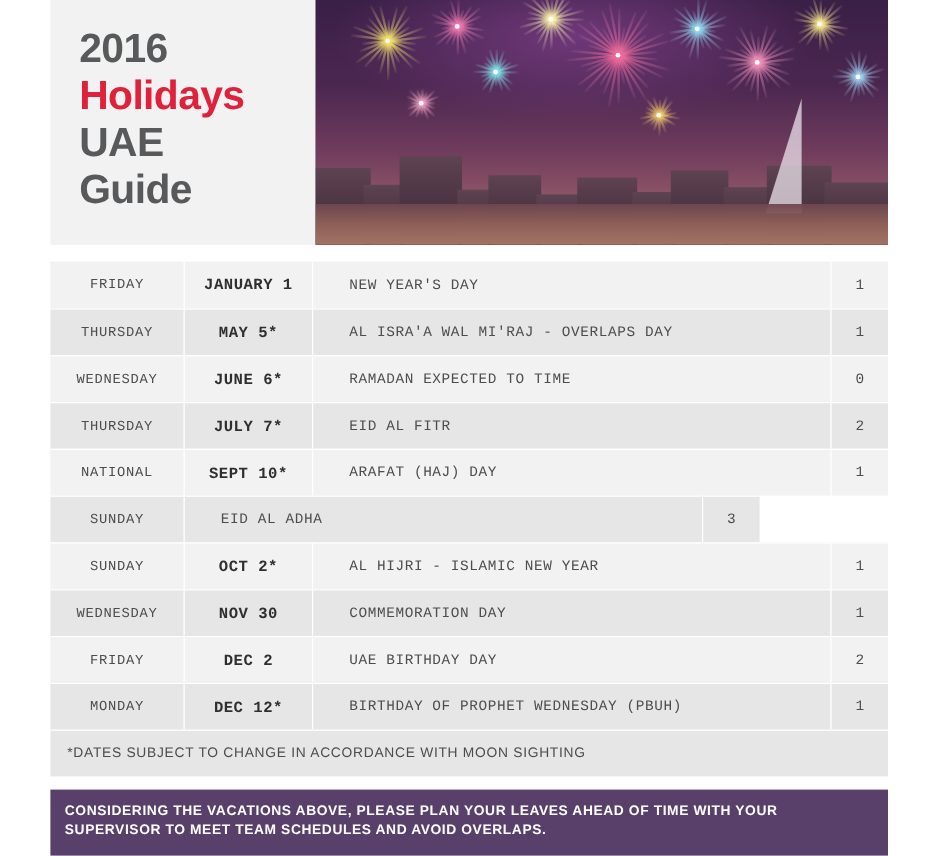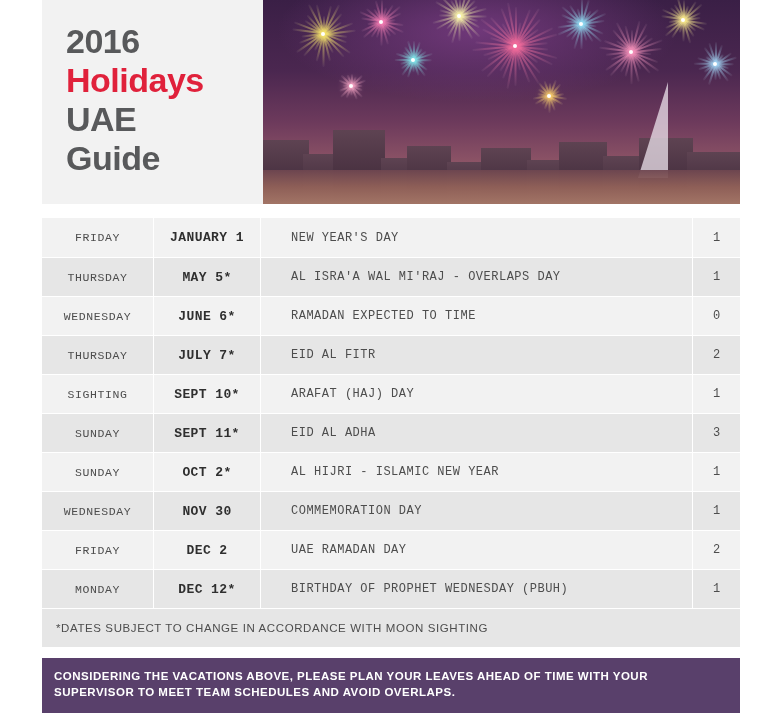--- a/index.html
+++ b/index.html
@@ -526,47 +526,46 @@
         <div class="cell c-name">RAMADAN EXPECTED TO TIME</div>
         <div class="cell c-days">0</div>
       </div>
       <div class="row even">
         <div class="cell c-day">THURSDAY</div>
         <div class="cell c-date">JULY 7*</div>
         <div class="cell c-name">EID AL FITR</div>
         <div class="cell c-days">2</div>
       </div>
       <div class="row odd">
-        <div class="cell c-day">SIGHTING</div>
+        <div class="cell c-day">NATIONAL</div>
         <div class="cell c-date">SEPT 10*</div>
         <div class="cell c-name">ARAFAT (HAJ) DAY</div>
         <div class="cell c-days">1</div>
       </div>
       <div class="row even">
         <div class="cell c-day">SUNDAY</div>
-        <div class="cell c-date">SEPT 11*</div>
         <div class="cell c-name">EID AL ADHA</div>
         <div class="cell c-days">3</div>
       </div>
       <div class="row odd">
         <div class="cell c-day">SUNDAY</div>
         <div class="cell c-date">OCT 2*</div>
         <div class="cell c-name">AL HIJRI - ISLAMIC NEW YEAR</div>
         <div class="cell c-days">1</div>
       </div>
       <div class="row even">
         <div class="cell c-day">WEDNESDAY</div>
         <div class="cell c-date">NOV 30</div>
         <div class="cell c-name">COMMEMORATION DAY</div>
         <div class="cell c-days">1</div>
       </div>
       <div class="row odd">
         <div class="cell c-day">FRIDAY</div>
         <div class="cell c-date">DEC 2</div>
-        <div class="cell c-name">UAE RAMADAN DAY</div>
+        <div class="cell c-name">UAE BIRTHDAY DAY</div>
         <div class="cell c-days">2</div>
       </div>
       <div class="row even">
         <div class="cell c-day">MONDAY</div>
         <div class="cell c-date">DEC 12*</div>
         <div class="cell c-name">BIRTHDAY OF PROPHET WEDNESDAY (PBUH)</div>
         <div class="cell c-days">1</div>
       </div>
     </div>
 

